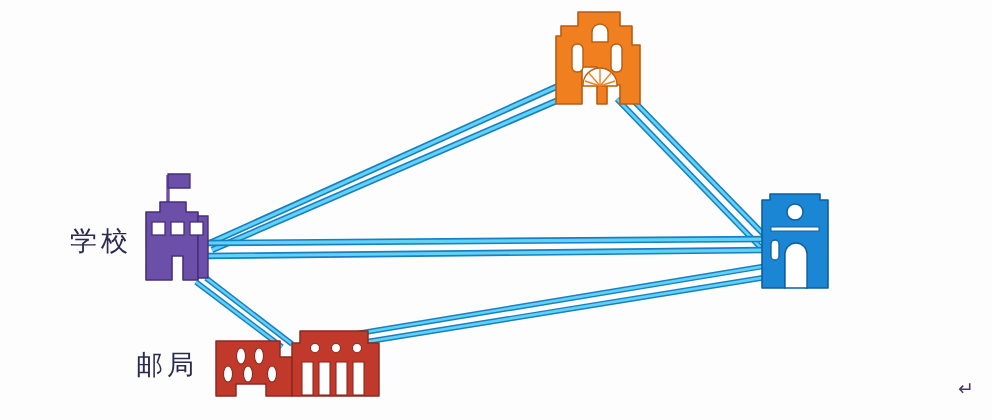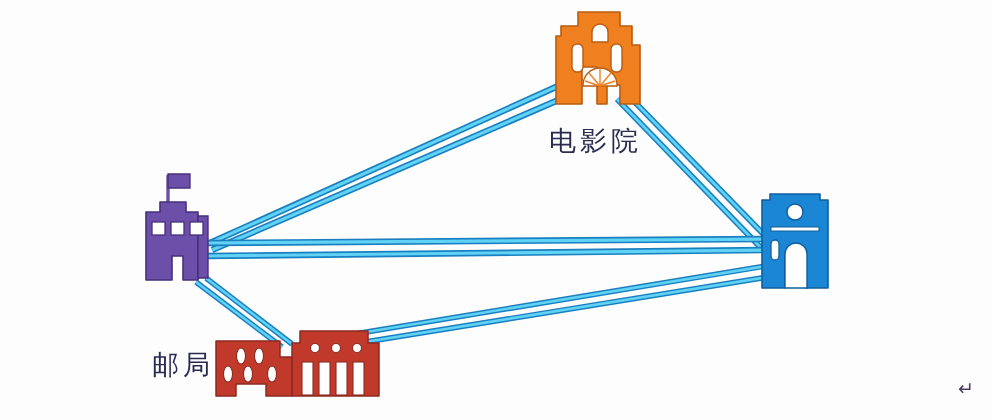--- a/index.html
+++ b/index.html
@@ -219,17 +219,17 @@
 
       <g fill="#ffffff" stroke="#8a2a1f" stroke-width="1.1">
         <rect x="302" y="362" width="11" height="33"></rect>
         <rect x="319" y="362" width="11" height="33"></rect>
         <rect x="336" y="362" width="11" height="33"></rect>
         <rect x="353" y="362" width="11" height="33"></rect>
       </g>
     </g>
   </svg>
 
-  <div class="place-label" style="left:549px; top:128px;">电影院</div>
-  <div class="place-label" style="left:152px; top:352px;">邮局</div>
+  <div class="place-label" style="left:70px; top:228px;">学校</div>
+  <div class="place-label" style="left:136px; top:352px;">邮局</div>
 
   <div class="pilcrow">↵</div>
 </div>
 
 </body></html>

